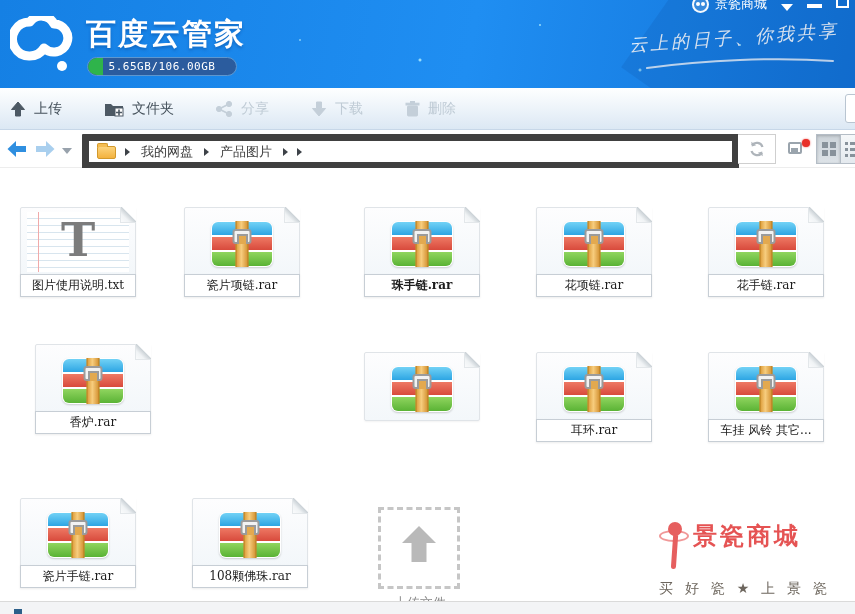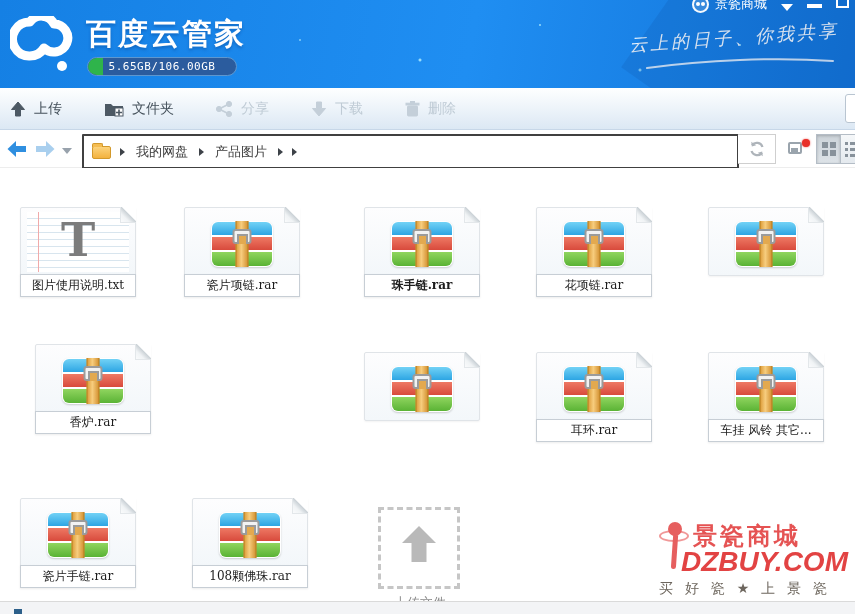--- a/index.html
+++ b/index.html
@@ -50,21 +50,21 @@
   .tb-btn.enabled svg{fill:#4d5964;stroke:#4d5964;}
   .tb-btn.disabled svg{fill:#c4cfd9;stroke:#c4cfd9;}
   .search-sliver{position:absolute;right:-7px;top:6px;width:17px;height:29px;background:#fff;
     border:1px solid #b9c5d1;border-radius:3px;}
 
   
   .navrow{position:absolute;left:0;top:131px;width:855px;height:37px;background:#fff;border-bottom:1px solid #ededed;}
   .nav-arrow{position:absolute;top:9px;}
   .nav-caret{position:absolute;left:62px;top:17px;width:0;height:0;border-left:5px solid transparent;
     border-right:5px solid transparent;border-top:6px solid #98a2ac;}
-  .crumb-box{position:absolute;left:82px;top:3px;width:657px;height:35px;border:2px solid #404040;background:#fff;
+  .crumb-box{position:absolute;left:82px;top:3px;width:657px;height:35px;border:7px solid #404040;background:#fff;
     display:flex;align-items:center;gap:9px;padding:0 8px;border-radius:1px;}
   .bc-folder{position:relative;width:19px;height:13px;background:linear-gradient(#fcd37c,#f3b23e);
     border:1px solid #d3992b;border-radius:2px;margin-top:2px;}
   .bc-folder::before{content:"";position:absolute;left:-1px;top:-4px;width:9px;height:3px;
     background:#f5bd52;border:1px solid #d3992b;border-bottom:none;border-radius:2px 2px 0 0;}
   .bc-sep{width:0;height:0;border-top:4px solid transparent;border-bottom:4px solid transparent;border-left:5px solid #3d4248;}
   .crumb{font-size:13px;color:#3c3c3c;padding:0 2px;}
   .refresh-box{position:absolute;left:738px;top:3px;width:38px;height:30px;border:1px solid #cfcfcf;border-left:none;
     background:#fff;display:flex;align-items:center;justify-content:center;}
   .transfer-btn{position:absolute;left:788px;top:8px;width:22px;height:20px;}
@@ -348,20 +348,21 @@
             <div class="rar-body">
               <div class="stripe blue"></div>
               <div class="stripe red"></div>
               <div class="stripe green"></div>
               <div class="strap"></div>
               <div class="buckle"></div>
             </div>
           </div>
         <div class="fold"></div>
       </div>
+      <div class="filelabel">花手链.rar</div>
     </div>
 
     <div class="card" style="left:20px;top:176px;margin-left:15px;">
       <div class="page">
         <div class="rar-icon">
             <div class="rar-body">
               <div class="stripe blue"></div>
               <div class="stripe red"></div>
               <div class="stripe green"></div>
               <div class="strap"></div>
@@ -459,21 +460,20 @@
     </div>
     <div class="upload-label">上传文件</div>
 
     <div class="watermark">
       <div class="wm-pin">
         <span class="wm-ring"></span>
           <span class="wm-dot"></span>
           <span class="wm-tail"></span>
       </div>
       <div class="wm-name">景瓷商城</div>
-      <div class="wm-domain">DZBUY.COM</div>
       <div class="wm-tagline">买 好 瓷 ★ 上 景 瓷</div>
     </div>
   </div>
 
   <div class="statusbar">
     <div class="status-chip"></div>
   </div>
 
 </div>
 

